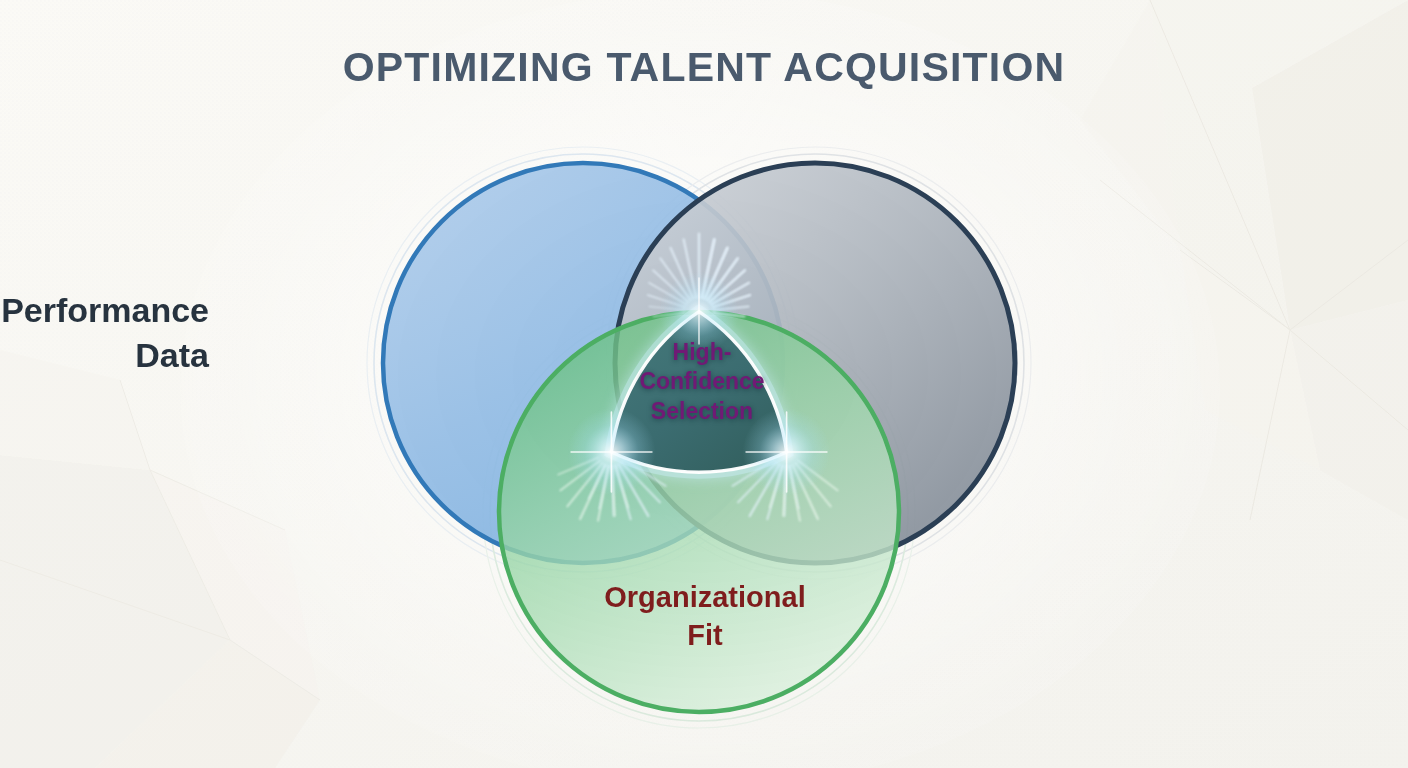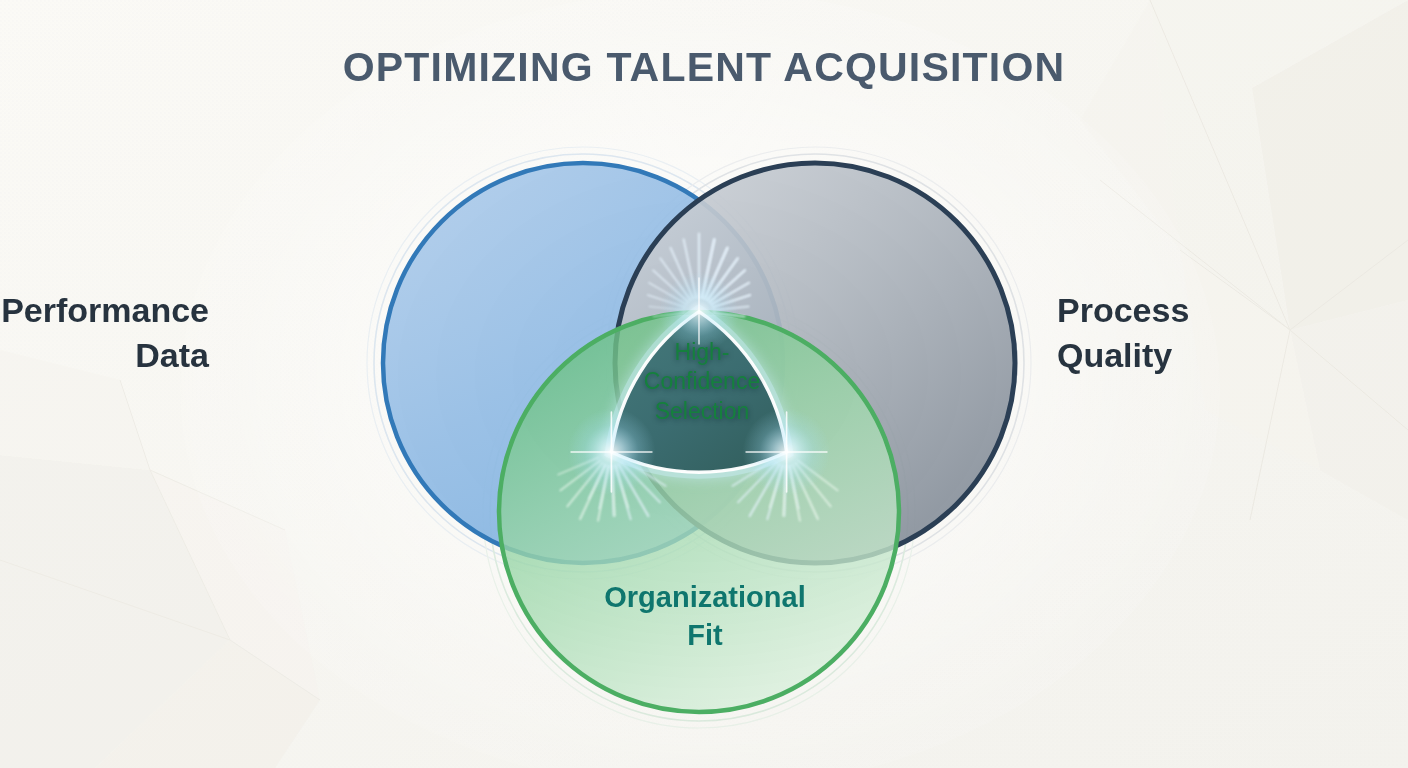--- a/index.html
+++ b/index.html
@@ -68,33 +68,33 @@
   }
   #label-bottom {
     position: absolute;
     left: 490px;
     top: 578px;
     width: 430px;
     text-align: center;
     font-size: 29px;
     font-weight: 700;
     line-height: 1.32;
-    color: #0f766e;
+    color: #7f1d1d;
     white-space: pre-line;
   }
   #label-center {
     position: absolute;
     left: 592px;
     top: 338px;
     width: 220px;
     text-align: center;
     font-size: 23px;
-    font-weight: 400;
+    font-weight: 700;
     line-height: 1.28;
-    color: #15803d;
+    color: #701a75;
     white-space: pre-line;
     text-shadow: 0 1px 5px rgba(10,40,50,0.55);
   }
 </style>
 </head>
 <body>
 
 <div id="stage">
 
   <svg id="bg-svg" viewBox="0 0 1408 768">
@@ -457,22 +457,20 @@
       </g>
     </g>
   </svg>
 
   <div class="label-layer">
     <div id="page-title">OPTIMIZING TALENT ACQUISITION</div>
 
     <div class="side-label" id="label-left">Performance
 Data</div>
 
-    <div class="side-label" id="label-right">Process
-Quality</div>
 
     <div id="label-bottom">Organizational
 Fit</div>
 
     <div id="label-center">High-
 Confidence
 Selection</div>
   </div>
 
 </div>

